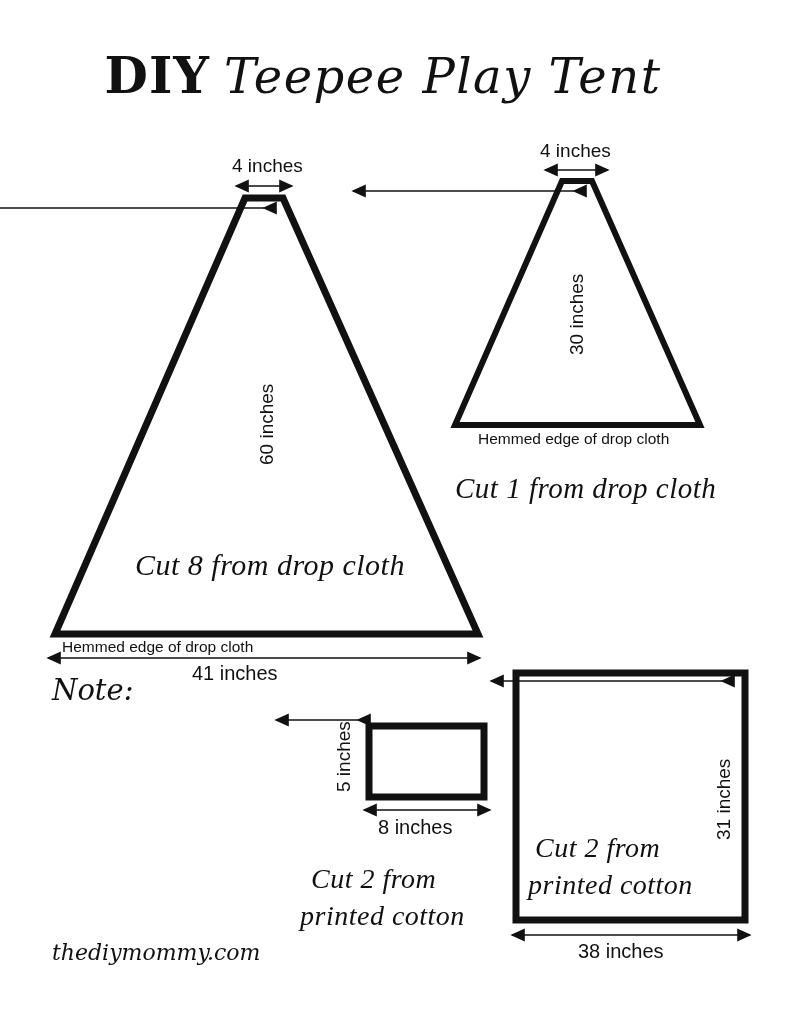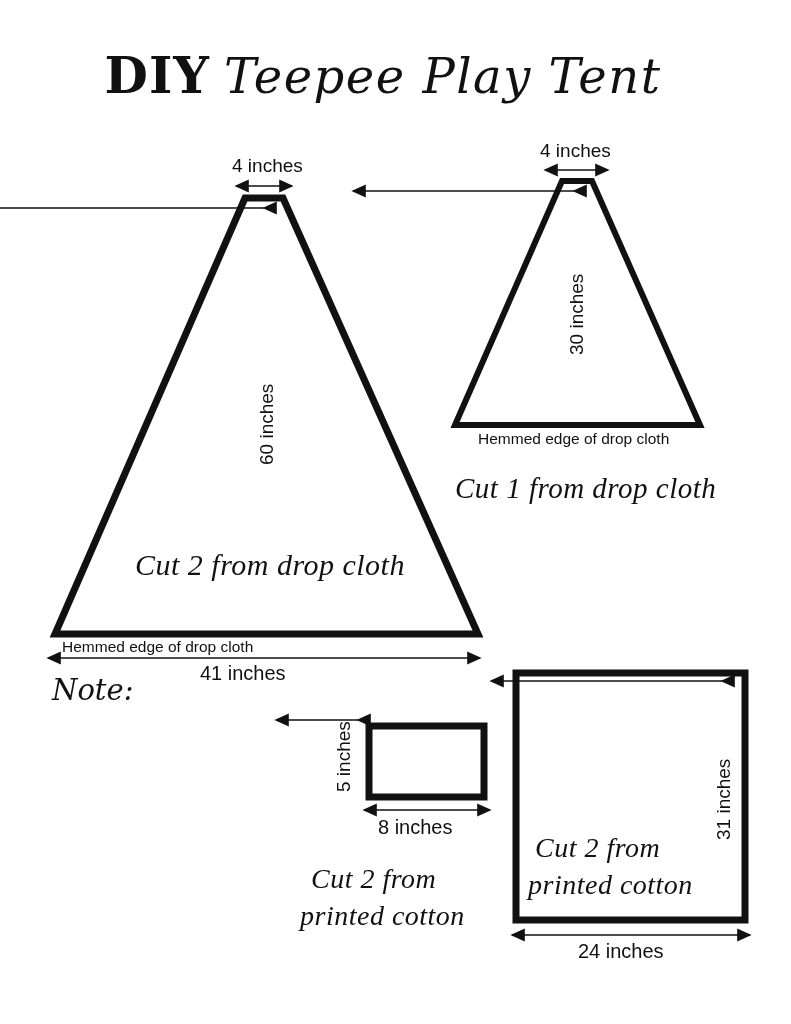--- a/index.html
+++ b/index.html
@@ -159,46 +159,47 @@
     </g>
     <g>
       <line class="dim" x1="512" y1="935" x2="750" y2="935" marker-start="url(#ah-l)" marker-end="url(#ah-r)" stroke-width="1.8"></line>
     </g>
   </svg>
 
   <div class="lbl" style="left:232px; top:155px; font-size:19px;">4 inches</div>
 
   <div class="lbl vert" style="left:256px; top:465px; font-size:19px;">60 inches</div>
 
-  <div class="script" style="left:135px; top:528px; font-size:30px;">Cut 2 from drop cloth</div>
+  <div class="script" style="left:135px; top:528px; font-size:30px;">Cut 8 from drop cloth</div>
 
   <div class="lbl" style="left:62px; top:638px; font-size:15.5px;">Hemmed edge of drop cloth</div>
 
-  <div class="lbl" style="left:200px; top:662px; font-size:20px;">41 inches</div>
+  <div class="lbl" style="left:192px; top:662px; font-size:20px;">41 inches</div>
 
   <div class="lbl" style="left:540px; top:140px; font-size:19px;">4 inches</div>
 
   <div class="lbl vert" style="left:566px; top:355px; font-size:19px;">30 inches</div>
 
   <div class="lbl" style="left:478px; top:430px; font-size:15.5px;">Hemmed edge of drop cloth</div>
 
   <div class="script" style="left:455px; top:452px; font-size:29px;">Cut 1 from drop cloth</div>
 
   <div class="lbl vert" style="left:333px; top:792px; font-size:19px;">5 inches</div>
 
   <div class="lbl" style="left:378px; top:816px; font-size:20px;">8 inches</div>
 
   <div class="script" style="left:311px; top:843px; font-size:28px;">Cut 2 from</div>
   <div class="script" style="left:300px; top:880px; font-size:28px;">printed cotton</div>
 
   <div class="lbl vert" style="left:713px; top:840px; font-size:19px;">31 inches</div>
 
-  <div class="lbl" style="left:578px; top:940px; font-size:20px;">24 inches</div>
+  <div class="lbl" style="left:578px; top:940px; font-size:20px;">38 inches</div>
 
   <div class="script" style="left:535px; top:812px; font-size:28px;">Cut 2 from</div>
   <div class="script" style="left:528px; top:849px; font-size:28px;">printed cotton</div>
 
   <div id="note-block">
     <div id="note-head">Note:</div>
   </div>
 
+  <div id="site-credit">thediymommy.com</div>
 
 </div>
 
 </body></html>

